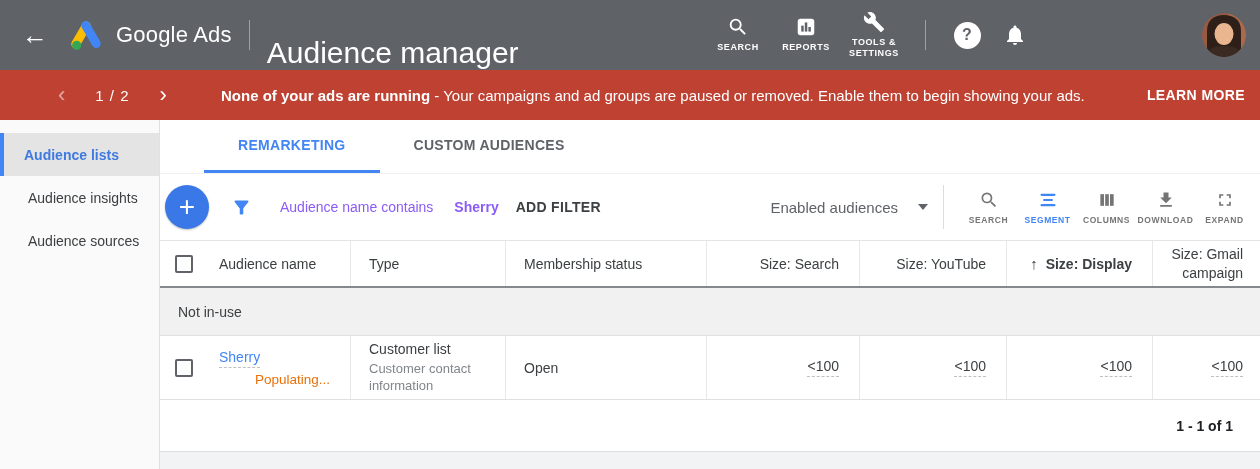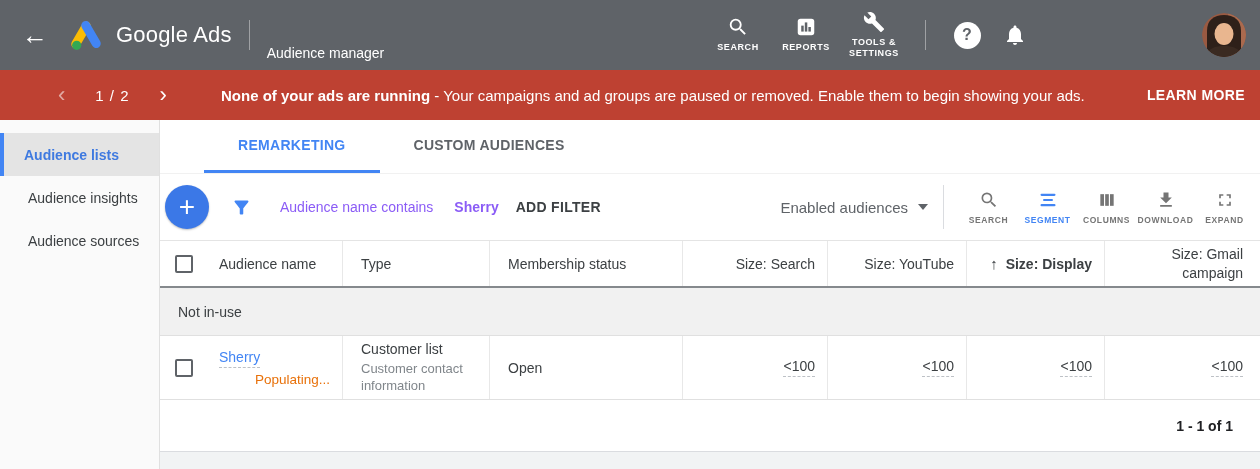--- a/index.html
+++ b/index.html
@@ -6,21 +6,21 @@
   html,body { width:1260px; height:469px; overflow:hidden; background:#fff;
               font-family:"Liberation Sans", sans-serif; }
 
   
   .app-header { height:70px; background:#5f6368; display:flex; align-items:center;
                 padding:0 14px 0 22px; color:#fff; }
   .back-btn { font-size:26px; line-height:1; color:#fff; margin-right:20px; cursor:pointer; }
   .brand { display:flex; align-items:center; gap:12px; }
   .brand-text { font-size:22px; letter-spacing:.2px; }
   .hdr-divider { width:1px; height:30px; background:rgba(255,255,255,.4); margin:0 17px; }
-  .page-title { font-size:14px;margin-top:36px; }
+  .page-title { font-size:30px;margin-top:36px; }
   .hdr-spacer { flex:1; }
   .hdr-nav-btn { display:flex; flex-direction:column; align-items:center; gap:4px;
                  min-width:58px; margin:0 5px; cursor:pointer; }
   .hdr-nav-label { font-size:9px; font-weight:700; letter-spacing:.6px; text-align:center;
                    line-height:1.25; max-width:56px; }
   .hdr-icon-btn { width:40px; display:flex; justify-content:center; align-items:center;
                   margin:0 4px; cursor:pointer; }
   .help-circle { width:27px; height:27px; border-radius:50%; background:#fff; color:#5f6368;
                  font-size:16px; font-weight:700; display:flex; align-items:center; justify-content:center; }
   .avatar { width:44px; height:44px; border-radius:50%; overflow:hidden; margin-left:163px; flex:none; }
@@ -53,30 +53,30 @@
   
   .toolbar { height:66px; display:flex; align-items:center; padding:0 6px 0 5px; }
   .fab { width:44px; height:44px; border-radius:50%; background:#3b78e7; color:#fff;
          display:flex; align-items:center; justify-content:center; font-size:28px; font-weight:400;
          cursor:pointer; box-shadow:0 1px 2px rgba(0,0,0,.25); flex:none; }
   .funnel { margin-left:22px; display:flex; cursor:pointer; }
   .filter-chip { margin-left:28px; display:flex; gap:21px; font-size:14px; color:#8b5cf6; cursor:pointer; white-space:nowrap; }
   .filter-chip .val { font-weight:700; }
   .add-filter { margin-left:17px; font-size:14px; font-weight:700; letter-spacing:.3px; color:#3c4043; cursor:pointer; }
   .tb-spacer { flex:1; }
-  .view-select { display:flex; align-items:center; gap:10px; font-size:15px; color:#5f6368; cursor:pointer; }
+  .view-select { display:flex; align-items:center; gap:20px; font-size:15px; color:#5f6368; cursor:pointer; }
   .caret-down { width:0; height:0; border-left:5px solid transparent; border-right:5px solid transparent;
                 border-top:6px solid #5f6368; }
   .tb-divider { width:1px; height:44px; background:#dadce0; margin:0 15px; }
   .tb-action { width:59px; display:flex; flex-direction:column; align-items:center; gap:5px; cursor:pointer; }
   .tb-action .lbl { font-size:8.5px; font-weight:700; letter-spacing:.6px; color:#757575; }
   .tb-action.active .lbl { color:#4285f4; }
 
   
-  .grid-row { display:grid; grid-template-columns:182px 147px 193px 145px 139px 138px 1fr; }
+  .grid-row { display:grid; grid-template-columns:182px 147px 193px 145px 139px 138px 1fr;gap:8px; }
   .cell { display:flex; align-items:center; padding:0 12px 0 18px; border-left:1px solid #e8e8e8;
           font-size:14px; color:#3c4043; min-width:0; }
   .cell:first-child { border-left:none; padding-left:15px; }
   .cell.num { justify-content:flex-end; }
   .cell.last { padding-right:17px; }
   .thead { height:48px; border-top:1px solid #e4e4e4; border-bottom:2px solid #85898d; }
   .thead .cell { cursor:pointer; }
   .sorted-lbl { font-weight:700; }
   .sort-arrow { margin-right:8px; font-size:15px; color:#3c4043; }
   .gmail-head { text-align:right; line-height:1.32; max-width:94px; }

